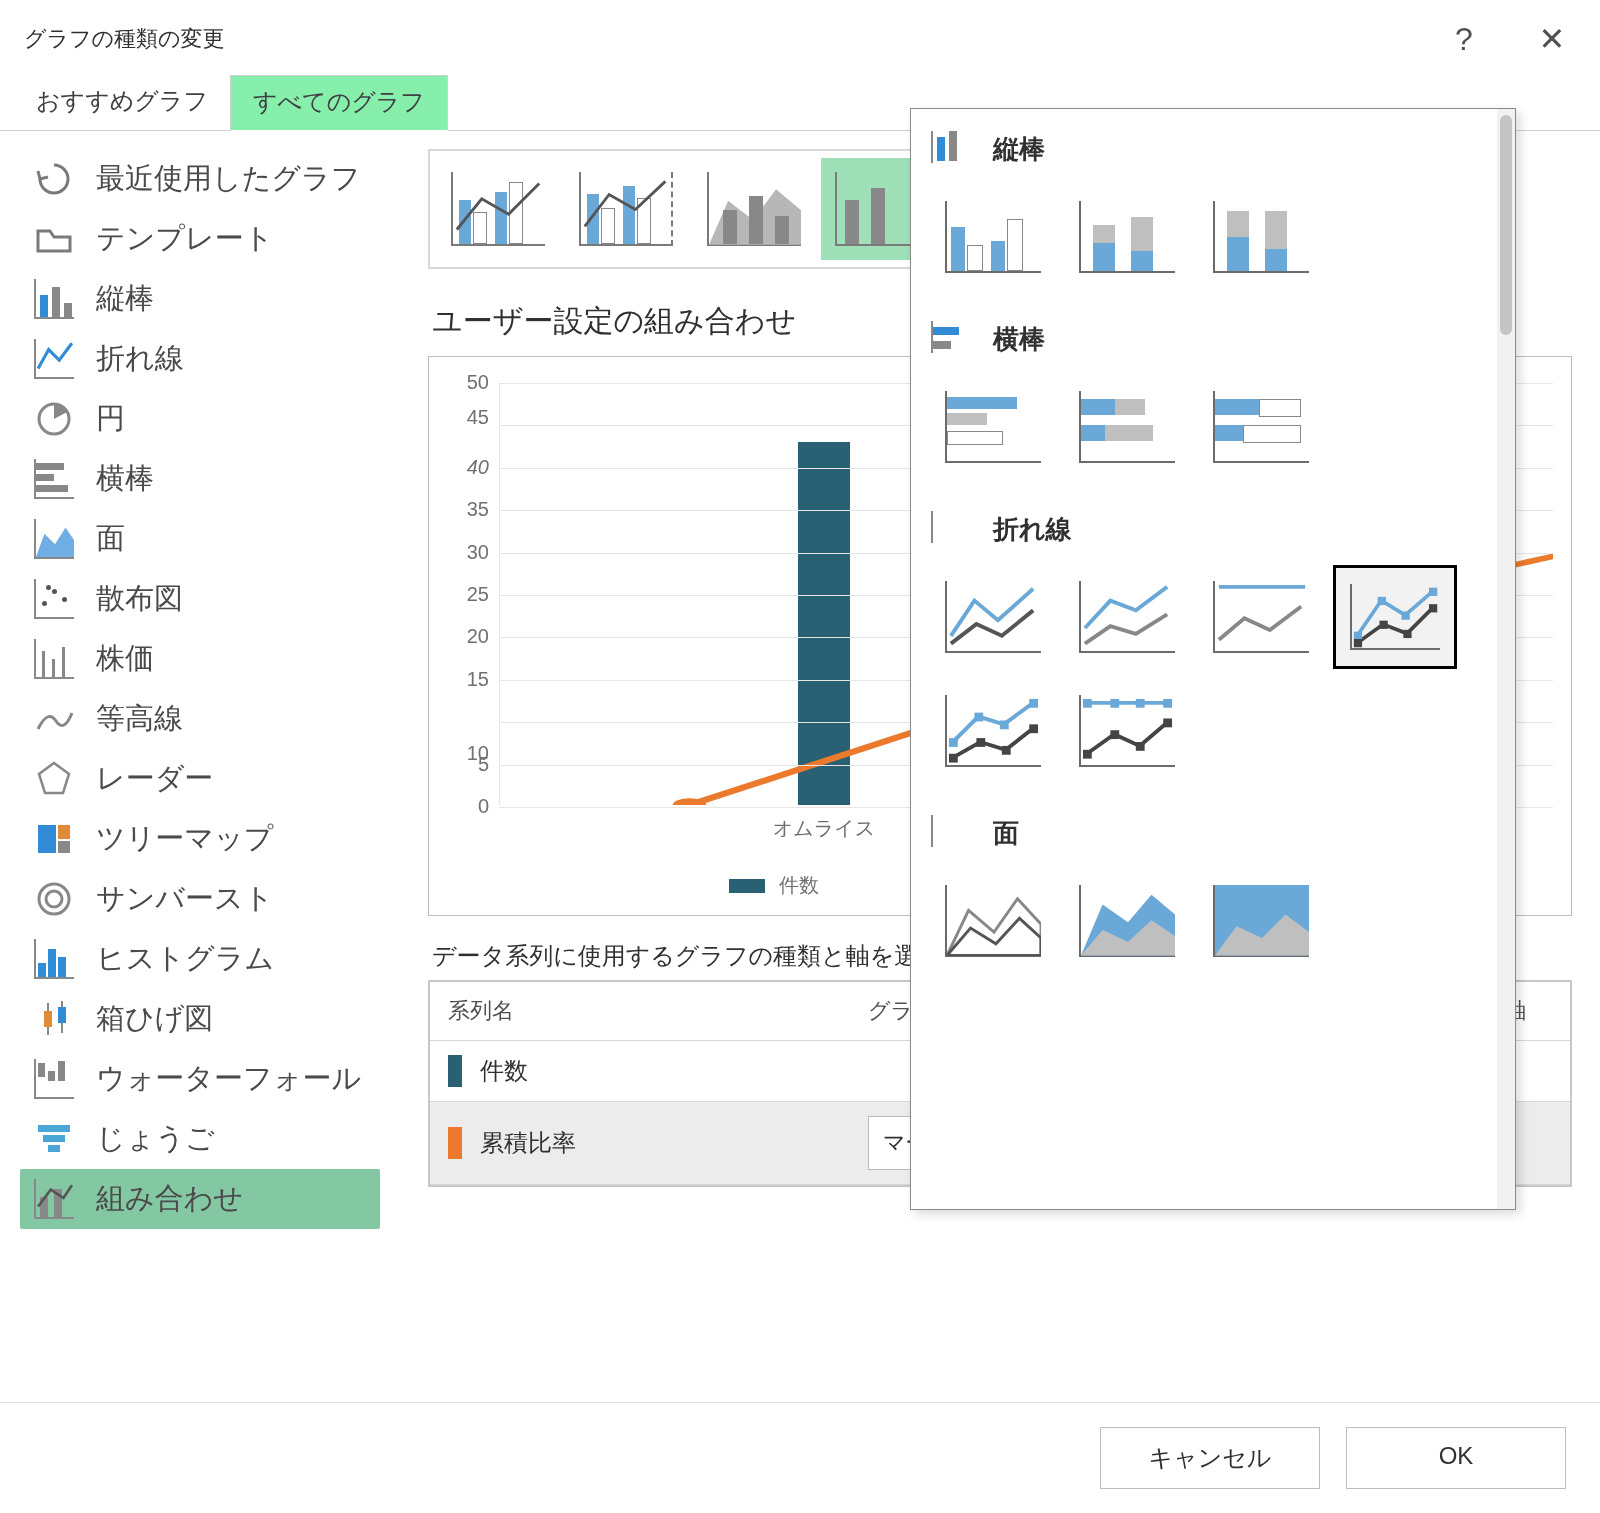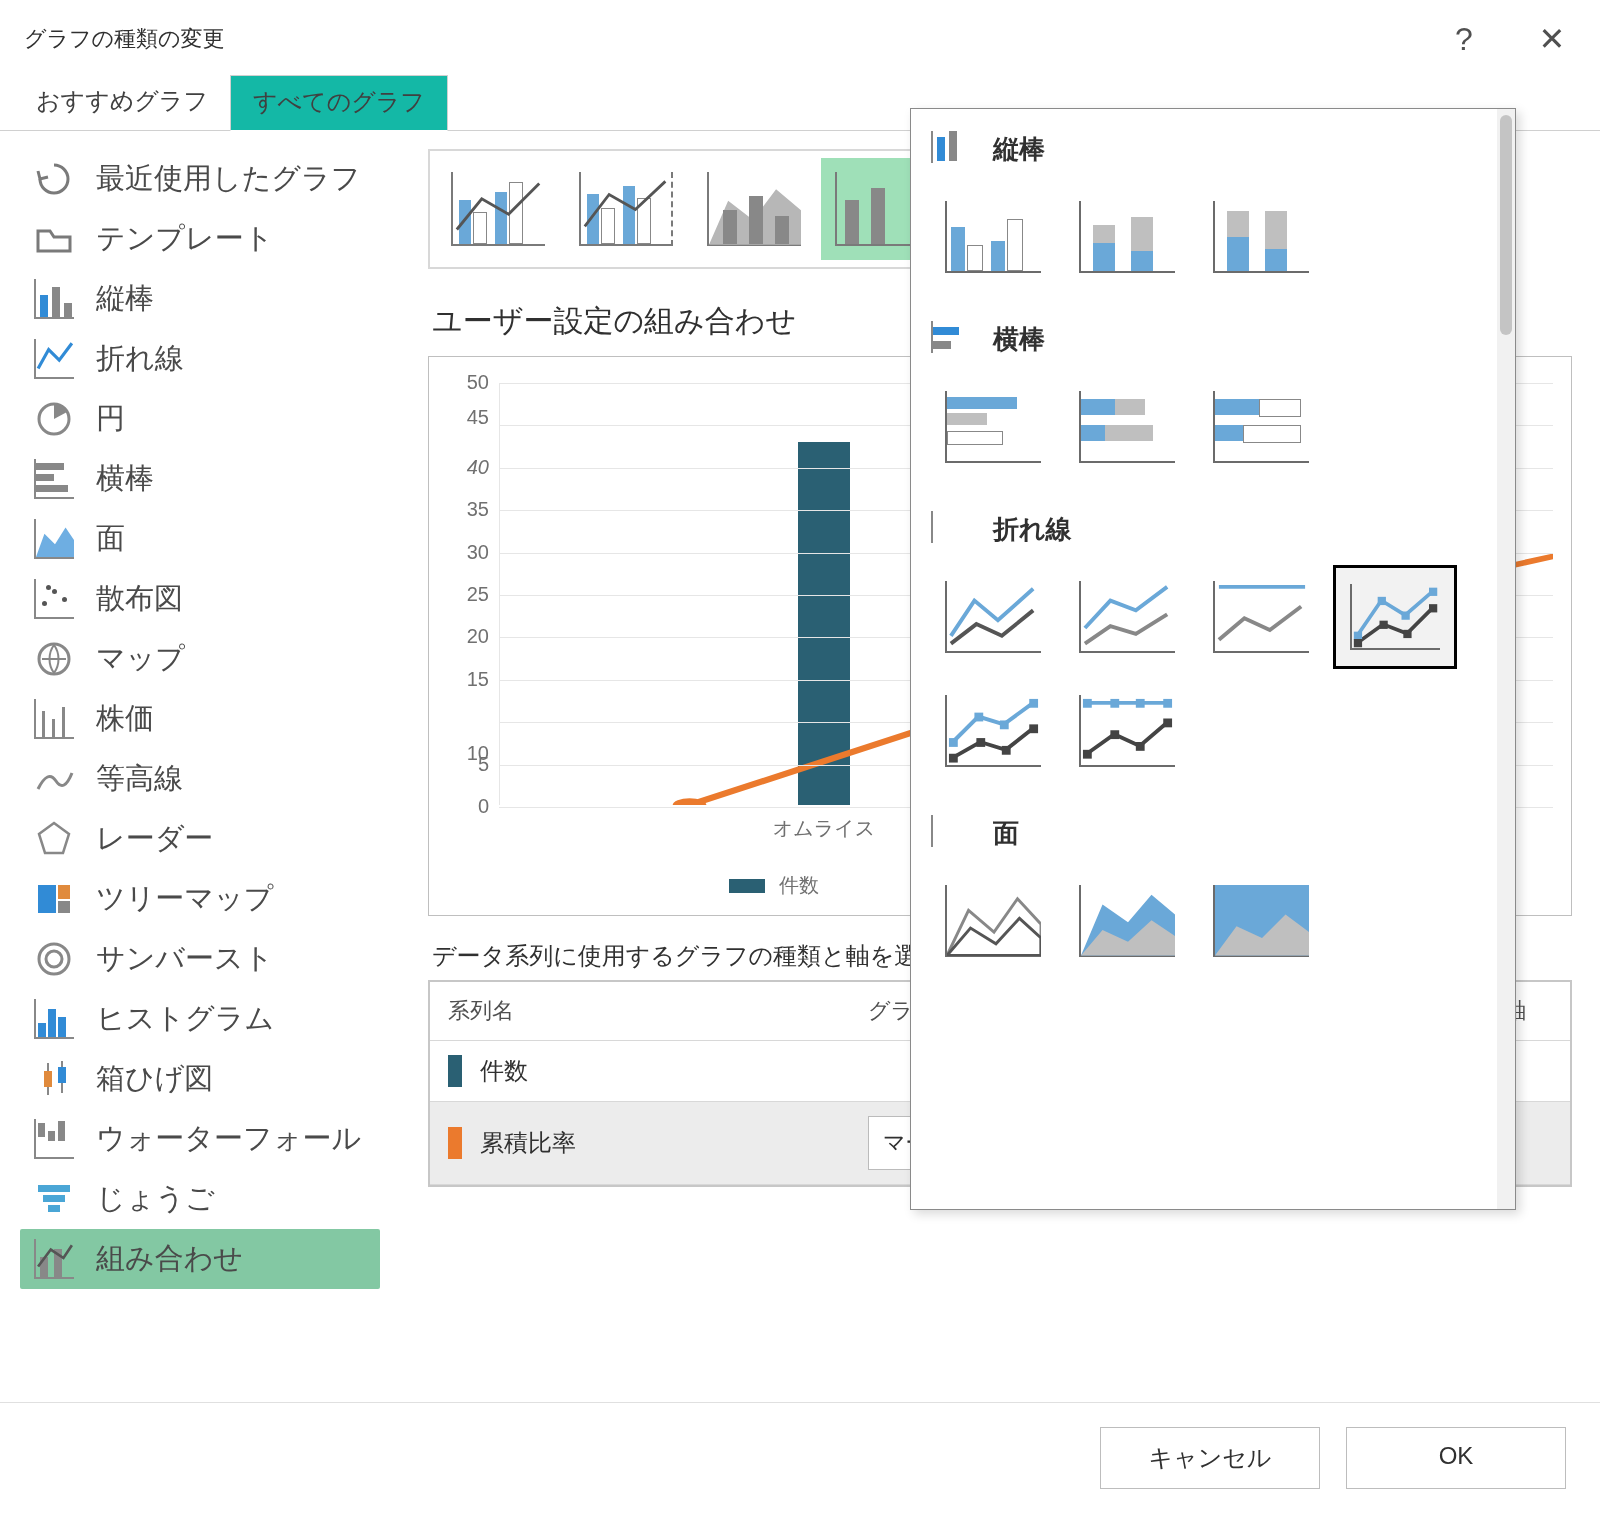--- a/index.html
+++ b/index.html
@@ -43,21 +43,21 @@
     padding: 10px 22px 12px 22px;
     font-size: 24px;
     color: #404040;
     cursor: pointer;
     position: relative;
     top: 1px;
   }
   .tab.active {
     border: 1px solid #d0d0d0;
     border-bottom: 1px solid #ffffff;
-    background: #14b8a6;
+    background: #86efac;
   }
 
   
   .main {
     position: relative;
     display: flex;
     height: 1260px;
   }
 
   
@@ -345,29 +345,20 @@
     <div class="side-item">
       <span class="side-ico">
         <span class="axis-box">
             <span style="position:absolute;left:6px;top:22px;width:5px;height:5px;background:#555;border-radius:50%"></span>
             <span style="position:absolute;left:16px;top:10px;width:5px;height:5px;background:#555;border-radius:50%"></span>
             <span style="position:absolute;left:26px;top:18px;width:5px;height:5px;background:#555;border-radius:50%"></span>
             <span style="position:absolute;left:10px;top:6px;width:5px;height:5px;background:#555;border-radius:50%"></span>
           </span>
       </span>
       <span class="side-label">散布図</span>
-    </div>
-    <div class="side-item">
-      <span class="side-ico">
-        <svg viewBox="0 0 40 40" width="40" height="40">
-            <circle cx="20" cy="20" r="15" fill="none" stroke="#888" stroke-width="3"></circle>
-            <path d="M8 20h24M20 6c6 8 6 20 0 28M20 6c-6 8-6 20 0 28" fill="none" stroke="#888" stroke-width="2"></path>
-          </svg>
-      </span>
-      <span class="side-label">マップ</span>
     </div>
     <div class="side-item">
       <span class="side-ico">
         <span class="axis-box">
             <span style="position:absolute;left:6px;bottom:0;width:3px;height:26px;background:#888"></span>
             <span style="position:absolute;left:16px;bottom:0;width:3px;height:18px;background:#888"></span>
             <span style="position:absolute;left:26px;bottom:0;width:3px;height:30px;background:#888"></span>
           </span>
       </span>
       <span class="side-label">株価</span>

